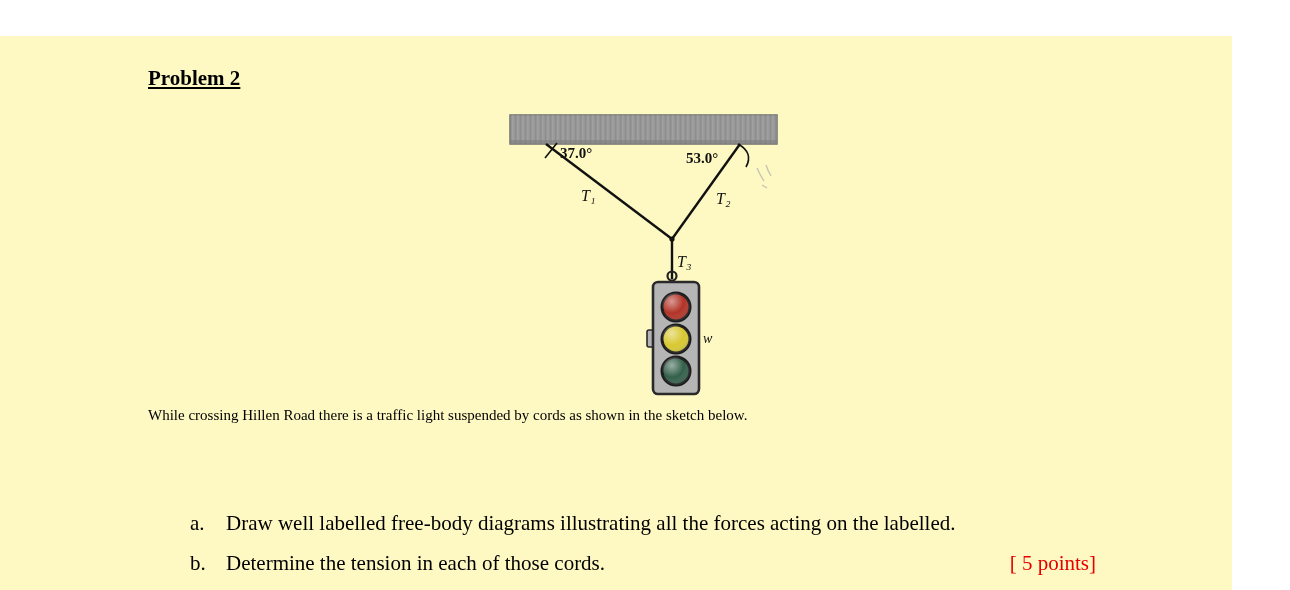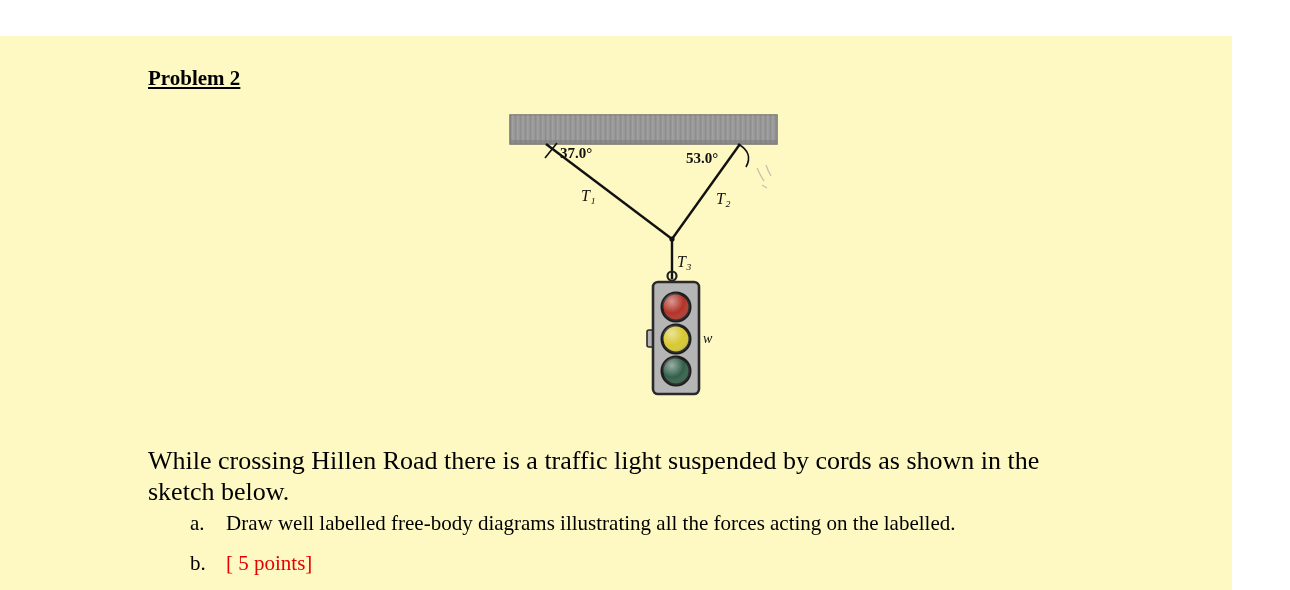--- a/index.html
+++ b/index.html
@@ -22,23 +22,23 @@
     text-decoration: underline;
   }
   .diagram-svg {
     position: absolute;
     left: 470px;
     top: 68px;
   }
   .paragraph {
     position: absolute;
     left: 148px;
-    top: 409px;
+    top: 364px;
     width: 960px;
-    font-size: 26px;
+    font-size: 15px;
     line-height: 31px;
   }
   .qlist {
     position: absolute;
     left: 190px;
     top: 472px;
     width: 906px;
     font-size: 21px;
     line-height: 30px;
   }
@@ -117,17 +117,18 @@
 
   <div class="paragraph">While crossing Hillen Road there is a traffic light suspended by cords as shown in the sketch below.</div>
 
   <div class="qlist">
     <div class="qrow">
       <span class="marker">a.</span>
       <span class="qtext">Draw well labelled free-body diagrams illustrating all the forces acting on the labelled.</span>
     </div>
     <div class="qrow qrow-b">
       <span class="marker">b.</span>
+      <span class="qtext">Determine the tension in each of those cords.</span>
       <span class="points">[ 5 points]</span>
     </div>
   </div>
 
 </div>
 
 </body></html>

